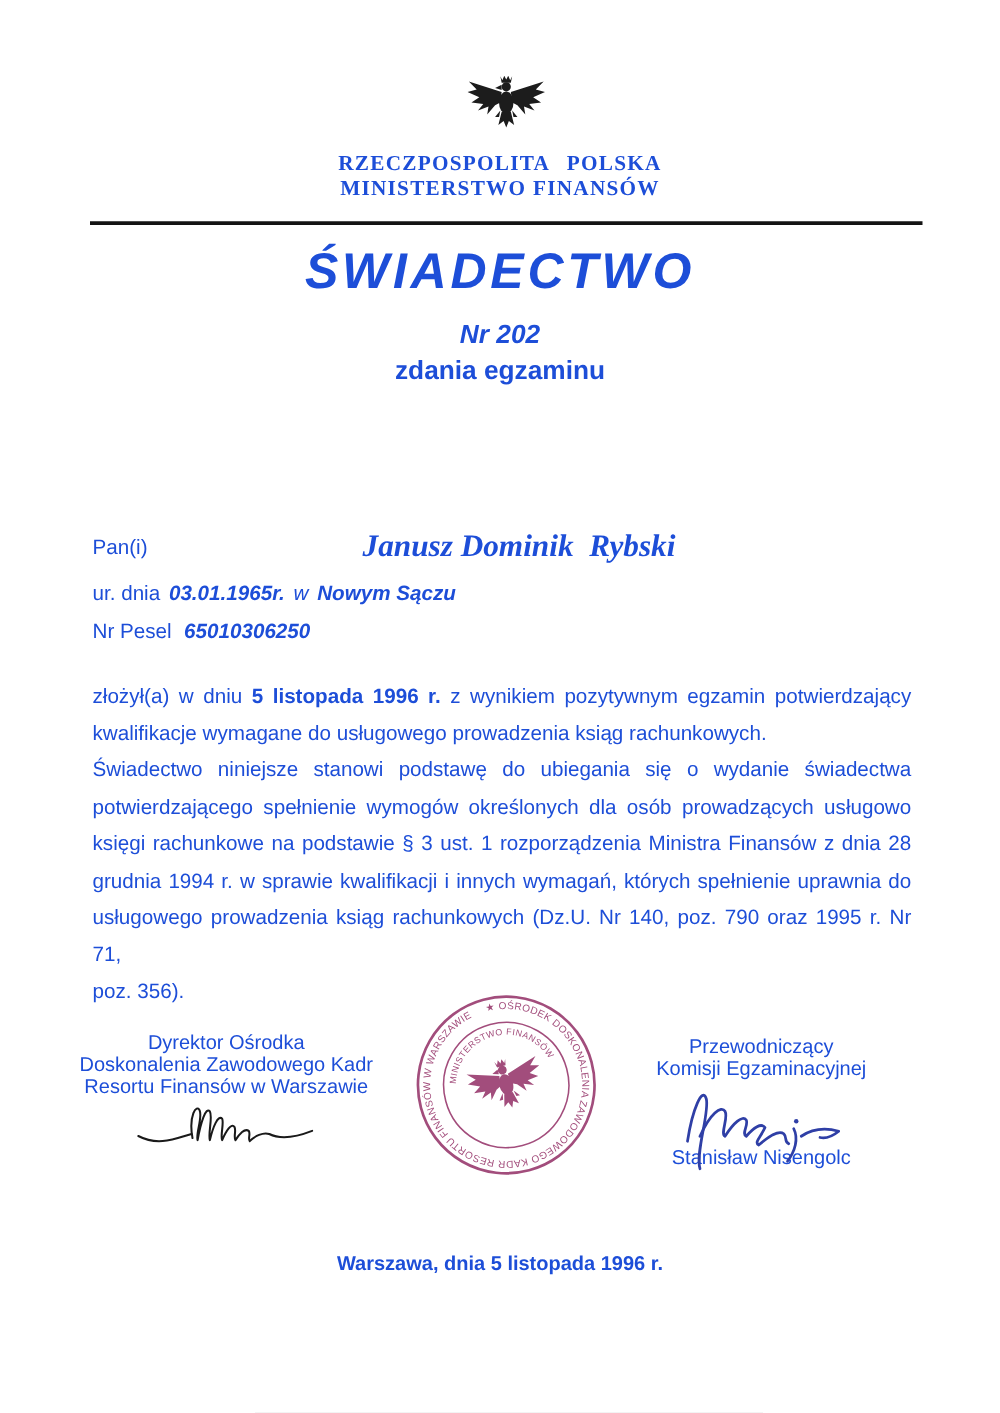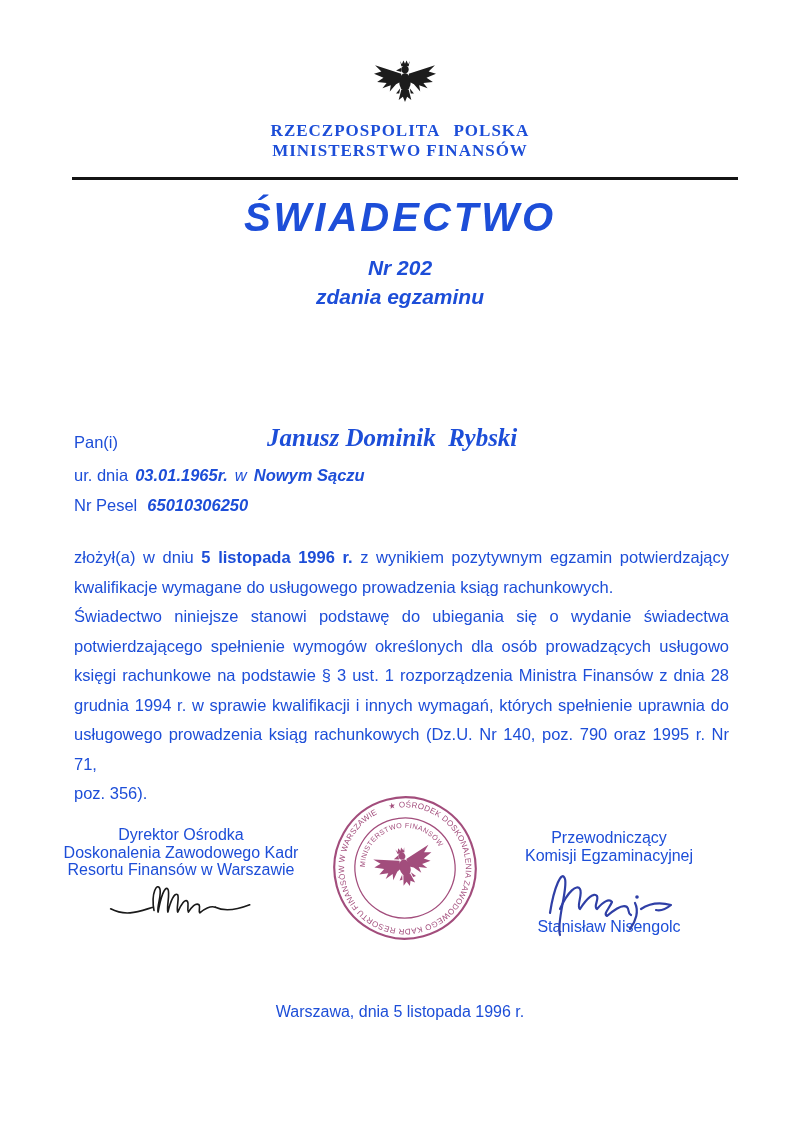--- a/index.html
+++ b/index.html
@@ -14,24 +14,24 @@
     font-family:"Liberation Serif",serif;font-weight:bold;font-size:17px;line-height:20px;
     letter-spacing:1px;}
   .header-text .l1{word-spacing:9px;}
   .rule{position:absolute;top:177px;left:72px;width:666px;height:3px;background:#141414;}
   
   .title-main{position:absolute;top:195px;left:0;right:0;text-align:center;
     font-size:40px;font-weight:bold;font-style:italic;letter-spacing:3px;}
   .title-nr{position:absolute;top:256px;left:0;right:0;text-align:center;
     font-size:21px;font-weight:bold;font-style:italic;}
   .title-sub{position:absolute;top:285px;left:0;right:0;text-align:center;
-    font-size:21px;font-weight:bold;font-style:italic;}
+    font-size:21px;font-weight:bold;}
   
   .intro{position:absolute;top:387px;left:74px;font-size:16.5px;}
-  .pan-row{position:absolute;top:424px;left:74px;display:flex;align-items:flex-end;}
+  .pan-row{position:absolute;top:424px;left:74px;display:flex;align-items:center;gap:23px;}
   .salutation{display:inline-block;width:193px;font-size:16.5px;}
   .holder-name{font-family:"Liberation Serif",serif;font-weight:bold;font-style:italic;
     font-size:25px;white-space:pre;}
   .details{position:absolute;top:461px;left:74px;font-size:16.5px;line-height:29.5px;}
   .bi{font-weight:bold;font-style:italic;}
   .it{font-style:italic;}
   .gap7{margin-left:7px;} .gap10{margin-left:10px;}
   .para{position:absolute;left:74px;width:655px;font-size:16.5px;line-height:29.5px;}
   .para1{top:543px;} .para2{top:602px;}
   .jline{text-align:justify;text-align-last:justify;}
@@ -43,21 +43,21 @@
   .sig-left .signer{margin-top:0;}
   .sig-right{position:absolute;top:829px;left:498px;width:222px;text-align:center;
     font-size:16px;line-height:17.5px;}
   .sig-right .scribble{position:absolute;top:34px;left:42px;z-index:2;}
   .sig-right .signer{position:absolute;top:89px;left:0;right:0;z-index:1;}
   
   .stamp{position:absolute;top:792px;left:329px;width:152px;height:152px;
     filter:blur(0.4px);opacity:0.88;}
   
   .footer-date{position:absolute;top:1003px;left:0;right:0;text-align:center;
-    font-size:16px;font-weight:normal;}
+    font-size:16px;font-weight:bold;}
   .hiddefs{position:absolute;width:0;height:0;overflow:hidden;}
 </style>
 </head>
 <body>
 
 <svg class="hiddefs" aria-hidden="true">
   <defs>
     <g id="eagle" stroke="none">
       <polygon points="50,4 53,10 56,3 59,9 62,3 65,10 68,4 66,14 52,14"></polygon>
       <circle cx="59" cy="20" r="7"></circle>

